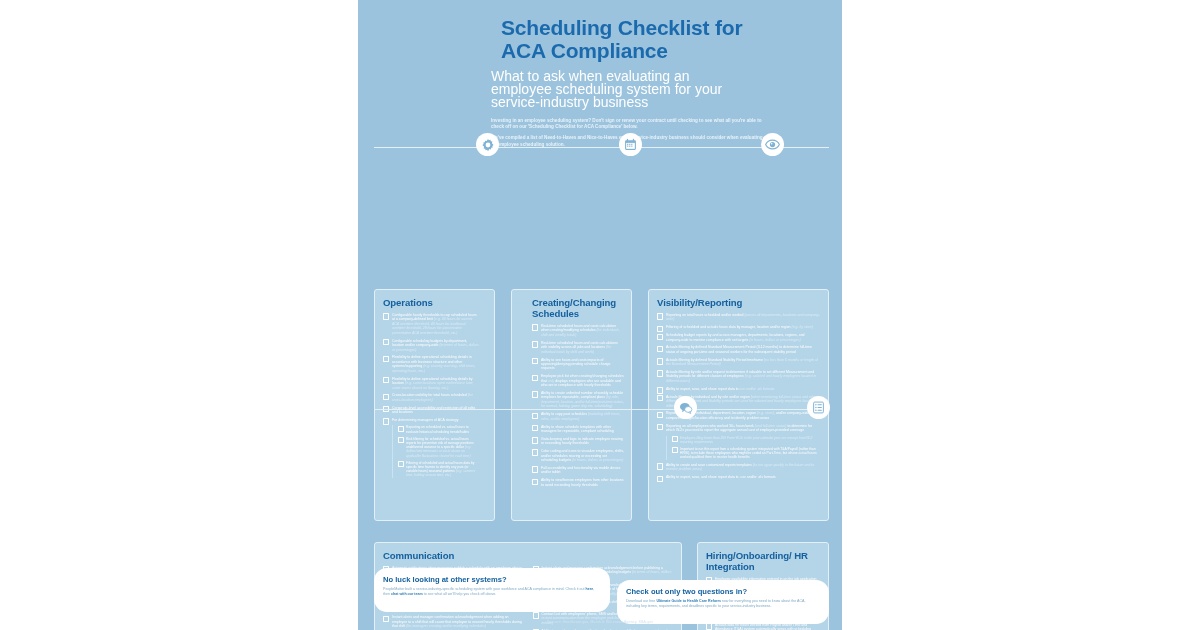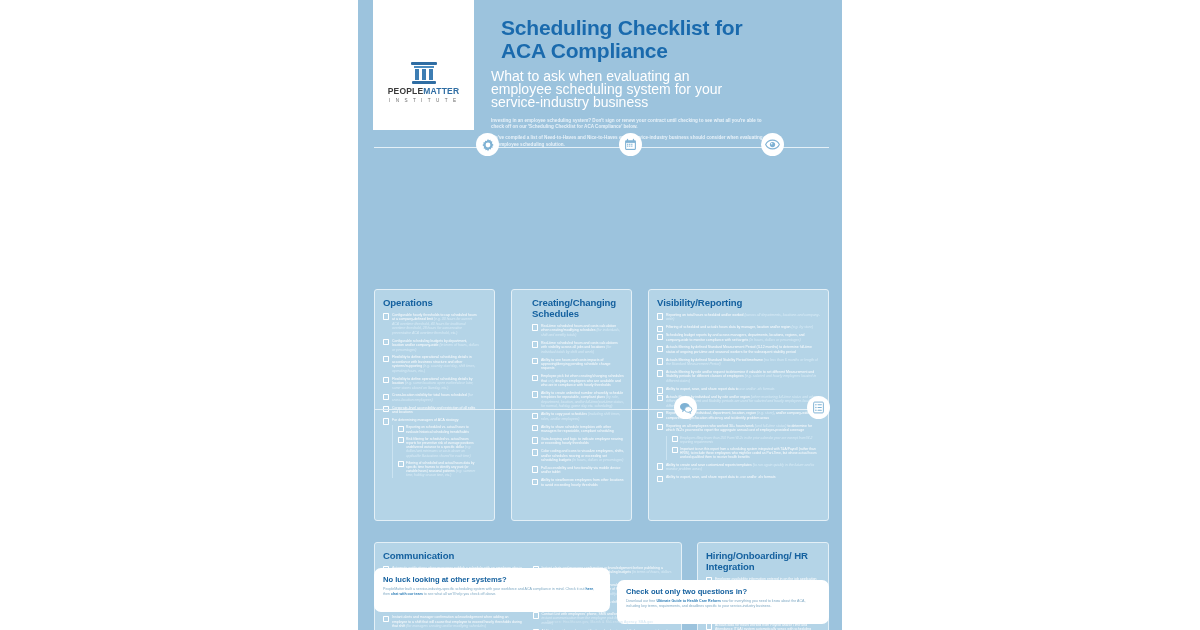--- a/index.html
+++ b/index.html
@@ -82,53 +82,38 @@
   .icon-badge{
     position:absolute;width:23px;height:23px;border-radius:50%;
     background:#ffffff;display:flex;align-items:center;justify-content:center;
     z-index:5;
   }
   .icon-badge svg{display:block;}
   .stem{position:absolute;background:#e4f0f7;z-index:1;}
 
   
   .fbox{
-    position:absolute;background:#ffffff;border-radius:7px;
+    position:absolute;background:#ffffff;border-radius:13px;
     padding:7px 9px 8px 9px;box-sizing:border-box;
   }
   .fbox h3{margin:0 0 3px 0;font-size:7.6px;font-weight:bold;color:#15619f;line-height:9px;}
   .fbox p{margin:0;font-size:3.6px;line-height:5px;color:#7fa9c4;}
   .fbox p b{color:#2f7fb8;}
   .sources{
     position:absolute;left:0;right:0;bottom:6px;text-align:center;
     font-size:3.4px;color:#cfe4f1;letter-spacing:.2px;
   }
 </style>
 </head>
 <body>
 
 <div class="stage">
   <div class="poster">
 
     <div class="hdr">
-      <div class="logo-card">
-        <div class="logo-inner">
-          <div class="pillar">
-            <div class="cap"></div>
-              <div class="cap2"></div>
-            <div class="col c1"></div>
-              <div class="col c2"></div>
-              <div class="col c3"></div>
-            <div class="base"></div>
-          </div>
-          <div class="logo-name"><span>PEOPLE</span><span class="lt">MATTER</span></div>
-          <div class="logo-sub">I N S T I T U T E</div>
-        </div>
-        <div class="logo-zig"></div>
-      </div>
 
       <div class="hdr-text">
         <h1 class="h1">
           <span>Scheduling Checklist for</span><br>
           <span>ACA Compliance</span>
         </h1>
         <div class="h2">What to ask when evaluating an employee scheduling system for your service-industry business</div>
         <p class="hp">Investing in an employee scheduling system? Don't sign or renew your contract until checking to see what all you're able to check off on our 'Scheduling Checklist for ACA Compliance' below.</p>
         <p class="hp">We've compiled a list of Need-to-Haves and Nice-to-Haves every service-industry business should consider when evaluating an employee scheduling solution.</p>
       </div>

